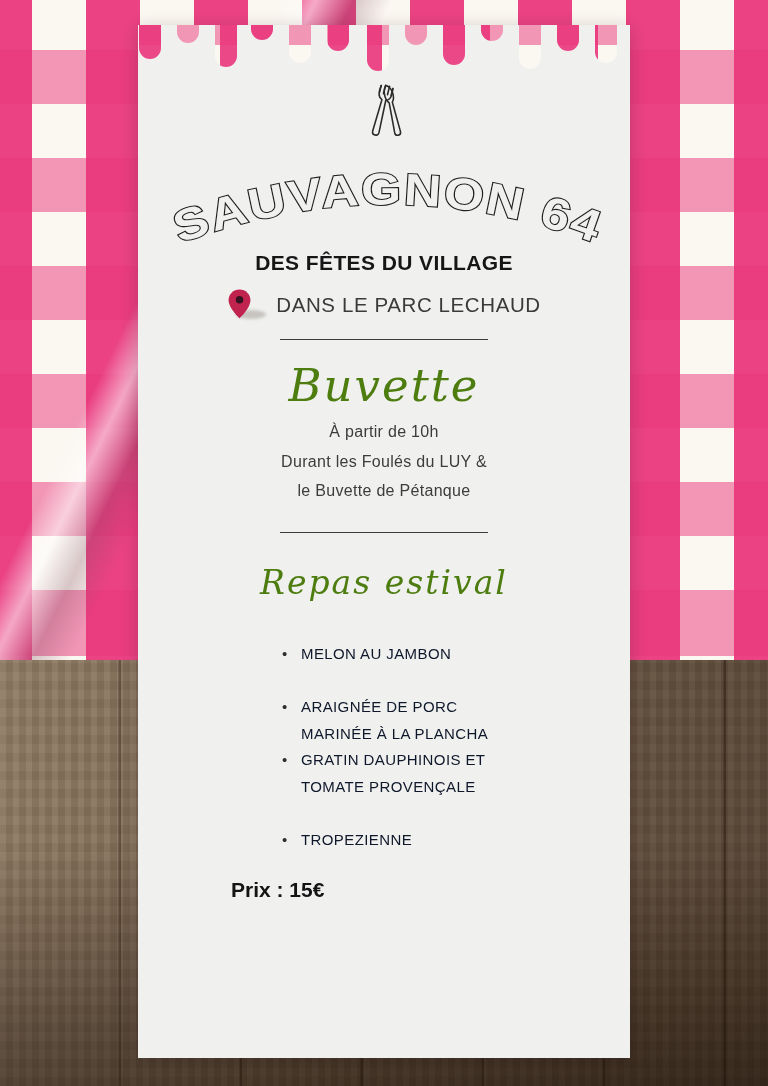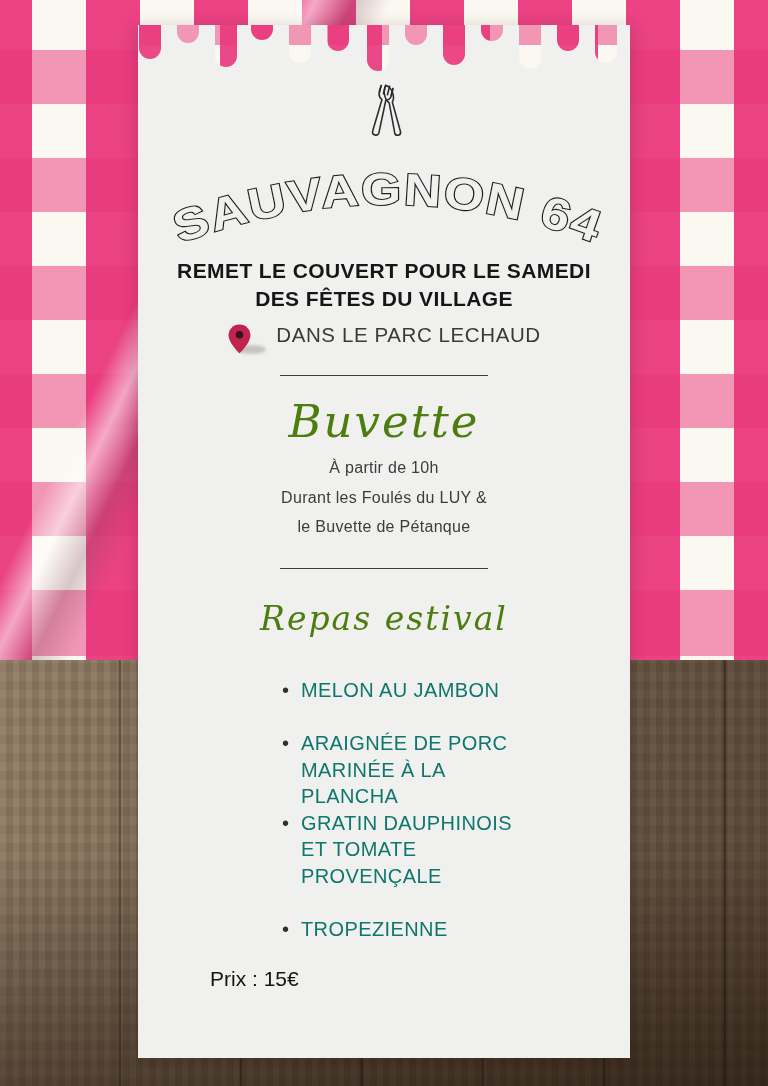--- a/index.html
+++ b/index.html
@@ -34,37 +34,37 @@
     position:absolute;left:138px;top:25px;width:492px;height:1033px;
     background:#f0f1ef;
     box-shadow:0 3px 16px rgba(40,20,25,0.22);
     text-align:center;color:#2d2d2d;overflow:hidden;
   }
   .torn{position:absolute;left:0;top:0;width:492px;height:80px;display:block;}
   .cutlery{margin-top:50px;height:74px;}
   .arc-title{display:block;margin:6px auto 0;width:500px;height:92px;}
   .headline{font-size:21px;font-weight:bold;color:#161616;line-height:32px;letter-spacing:0.4px;margin-top:4px;}
   .date{font-size:20.5px;font-weight:bold;color:#161616;margin-top:1px;}
-  .loc-row{margin-top:8px;display:flex;align-items:flex-start;justify-content:center;gap:19px;height:36px;}
+  .loc-row{margin-top:8px;display:flex;align-items:center;justify-content:center;gap:19px;height:36px;}
   .pin-wrap{position:relative;width:30px;height:34px;}
   .pin-shadow{position:absolute;left:9px;bottom:3px;width:30px;height:9px;border-radius:50%;background:#c7c4c0;filter:blur(1.5px);}
   .pin-svg{position:absolute;left:0;top:0;}
   .loc-label{font-size:20.5px;letter-spacing:0.6px;color:#3a3a3a;}
   .divider{width:208px;border:none;border-top:1.8px solid #3c3c3c;margin:0 auto;}
   .d1{margin-top:16px;}
   .d2{margin-top:26px;}
   .script{font-family:"DejaVu Serif",serif;font-style:italic;color:#4d7c0f;font-weight:400;}
   .buvette-h{font-size:45px;line-height:52px;margin-top:20px;letter-spacing:2px;}
   .info-lines{margin-top:5px;font-size:16px;line-height:29.5px;color:#3c3c3c;letter-spacing:0.3px;}
   .repas-h{font-size:33px;line-height:52px;margin-top:24px;letter-spacing:2px;}
   .menu{list-style:none;text-align:left;margin:32px 0 0;padding:0 0 0 163px;}
-  .menu li{position:relative;font-size:20px;line-height:26.5px;letter-spacing:0.4px;color:#0f766e;max-width:212px;}
+  .menu li{position:relative;font-size:15px;line-height:26.5px;letter-spacing:0.4px;color:#0f172a;max-width:212px;}
   .menu li::before{content:"•";position:absolute;left:-19px;color:#2f2f2f;}
   .menu li.gap{margin-bottom:27px;}
-  .prix{margin-top:24px;text-align:left;padding-left:72px;font-size:21px;font-weight:normal;color:#141414;}
+  .prix{margin-top:24px;text-align:left;padding-left:93px;font-size:21px;font-weight:bold;color:#141414;}
 </style>
 </head>
 <body>
 
 <div class="wood"></div>
 <div class="cloth"></div>
 
 <div class="paper">
 
   
@@ -105,21 +105,20 @@
   </svg>
 
   
   <svg class="arc-title" viewBox="0 0 500 105">
     <path id="arcPath" d="M 14 96 Q 250 8 486 96" fill="none"></path>
     <text font-family="Liberation Sans, sans-serif" font-size="51" font-weight="bold" fill="#f0f1ef" stroke="#1f1f1f" stroke-width="2.4" paint-order="stroke" letter-spacing="2" text-anchor="middle">
       <textPath href="#arcPath" startOffset="50%" textLength="486" lengthAdjust="spacingAndGlyphs">SAUVAGNON 64</textPath>
     </text>
   </svg>
 
-  <div class="headline">REMET LE COUVERT POUR LE SAMEDI</div>
   <div class="headline" style="margin-top:-4px">DES FÊTES DU VILLAGE</div>
 
   <div class="loc-row">
     <span class="pin-wrap">
       <span class="pin-shadow"></span>
       <svg class="pin-svg" width="25" height="32" viewBox="0 0 24 30">
         <path d="M12 1 C6 1 1.5 5.6 1.5 11.4 c0 7.6 10.5 17.3 10.5 17.3 s10.5-9.7 10.5-17.3 C22.5 5.6 18 1 12 1 z" fill="#c0234e"></path>
         <circle cx="12" cy="11" r="3.6" fill="#34121f"></circle>
       </svg>
     </span>

